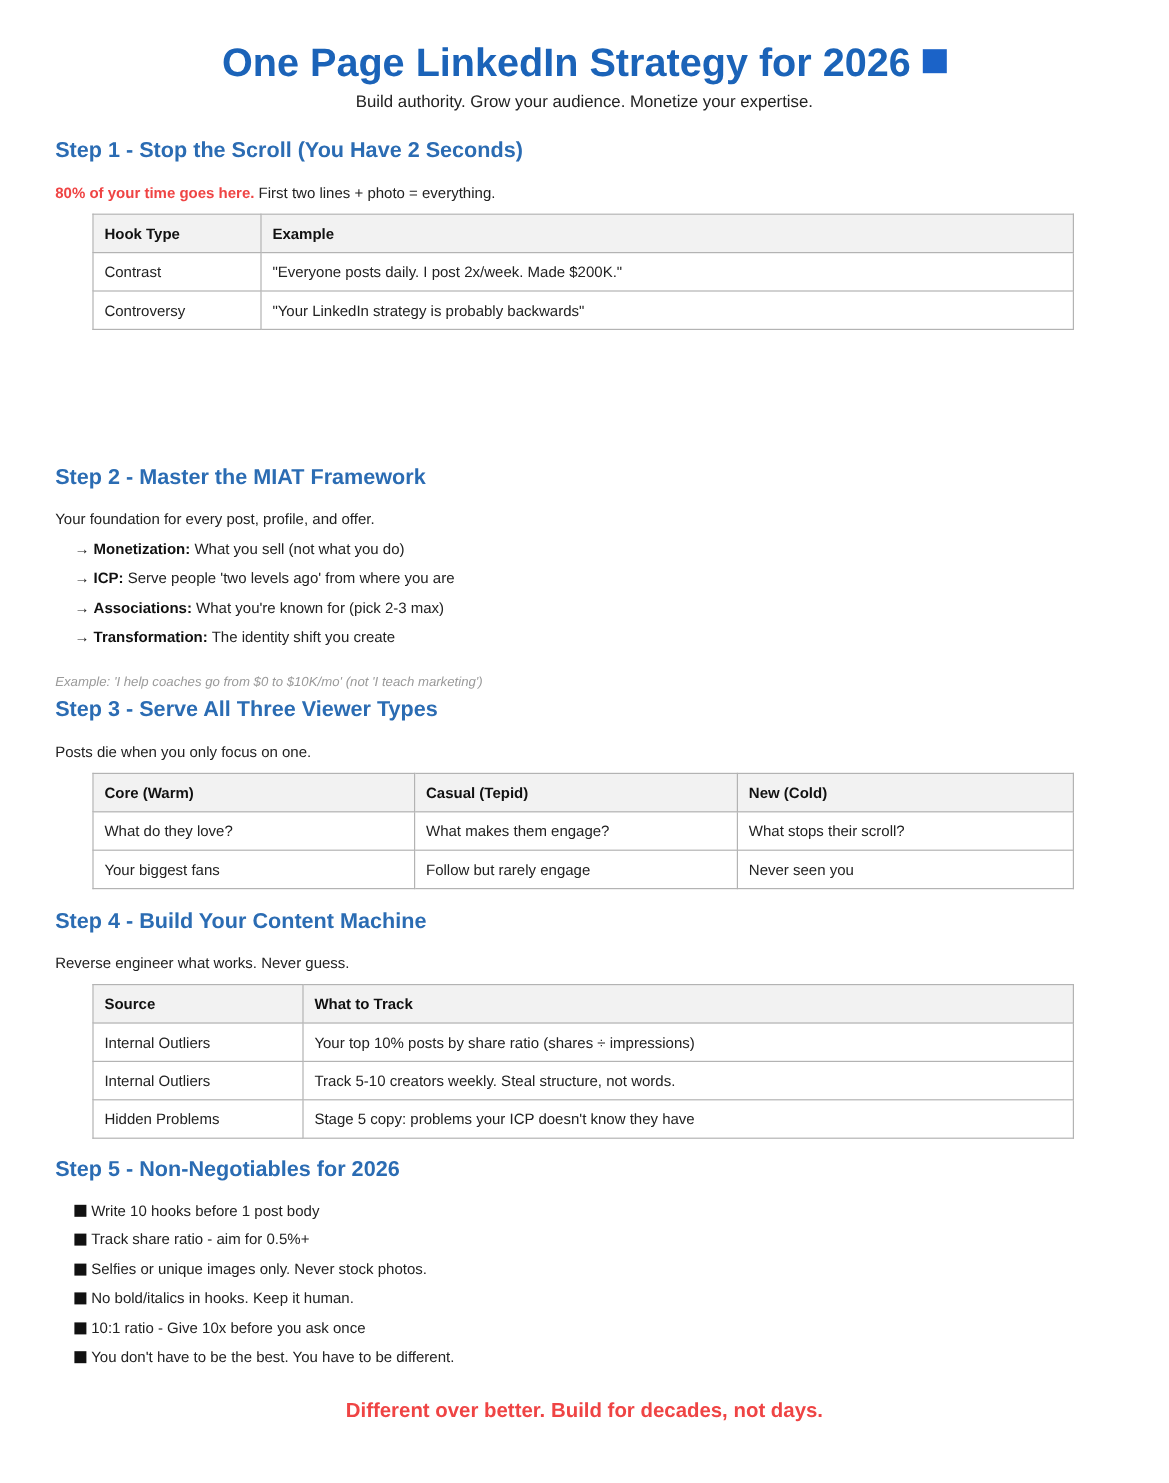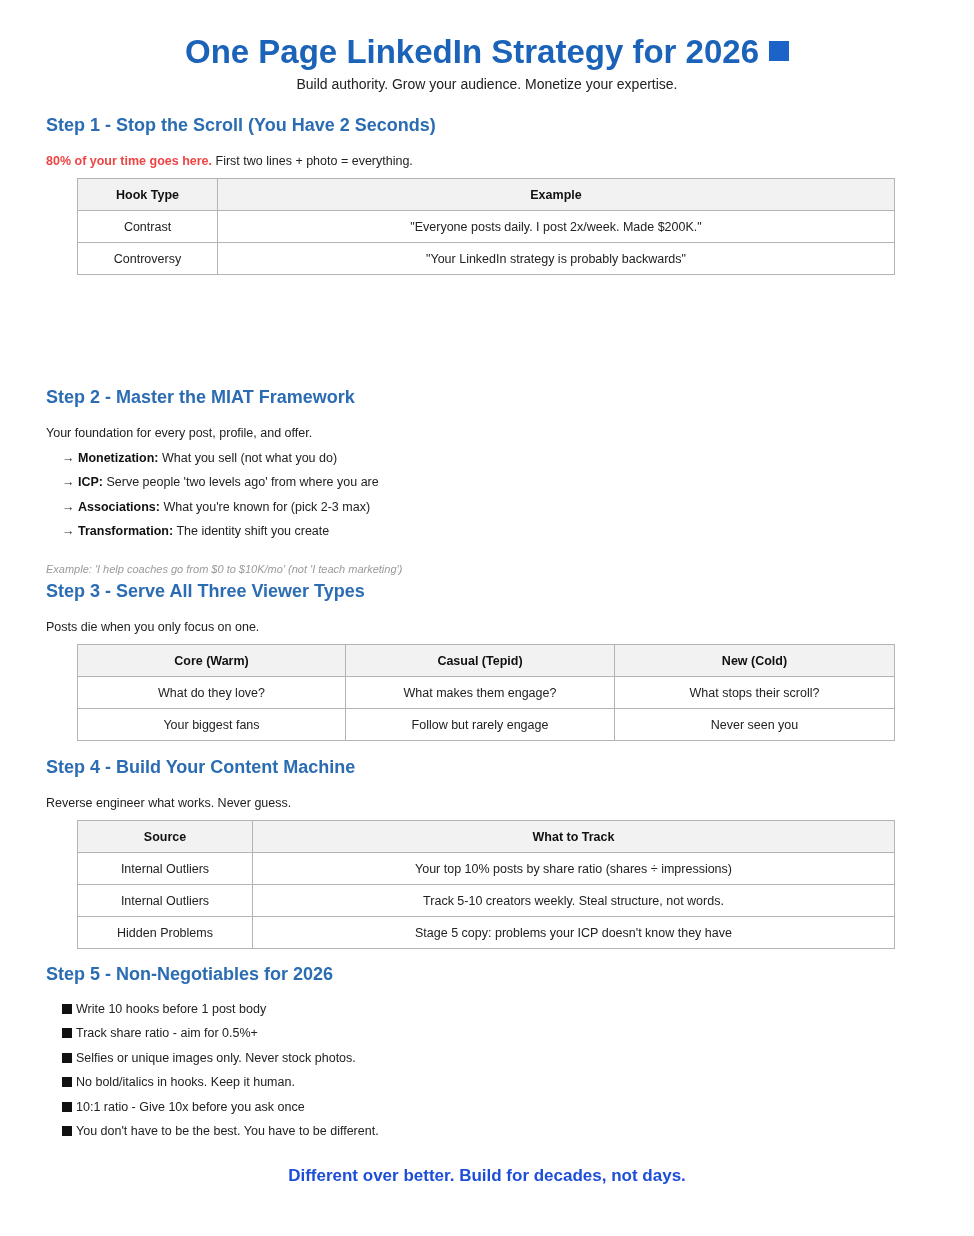--- a/index.html
+++ b/index.html
@@ -33,26 +33,26 @@
   .bullet b { color: #111; }
   .sqb {
     display: inline-block; width: 10px; height: 10px; background: #111;
     margin-right: 4px; vertical-align: -1px;
   }
   table.tbl {
     position: absolute; left: 77px; width: 818px; border-collapse: collapse;
     font-size: 12.5px; color: #222;
   }
   table.tbl th, table.tbl td {
-    border: 1px solid #b3b3b3; height: 31px; padding: 0 9px; text-align: center;
+    border: 1px solid #b3b3b3; height: 31px; padding: 0 9px; text-align: left;
   }
   table.tbl th { background: #f2f2f2; font-weight: bold; color: #111; }
   .footer {
     position: absolute; top: 1166px; left: 0; width: 974px; text-align: center;
-    font-size: 17px; font-weight: bold; color: #1d4ed8;
+    font-size: 17px; font-weight: bold; color: #ef4444;
   }
 </style>
 </head>
 <body>
 
 <div class="title"><span>One Page LinkedIn Strategy for 2026</span><span class="sq"></span></div>
 <div class="subtitle">Build authority. Grow your audience. Monetize your expertise.</div>
 
 <div class="h2" style="top:115px">Step 1 - Stop the Scroll (You Have 2 Seconds)</div>
 <div class="p" style="top:154px"><b>80% of your time goes here.</b><span> First two lines + photo = everything.</span></div>

